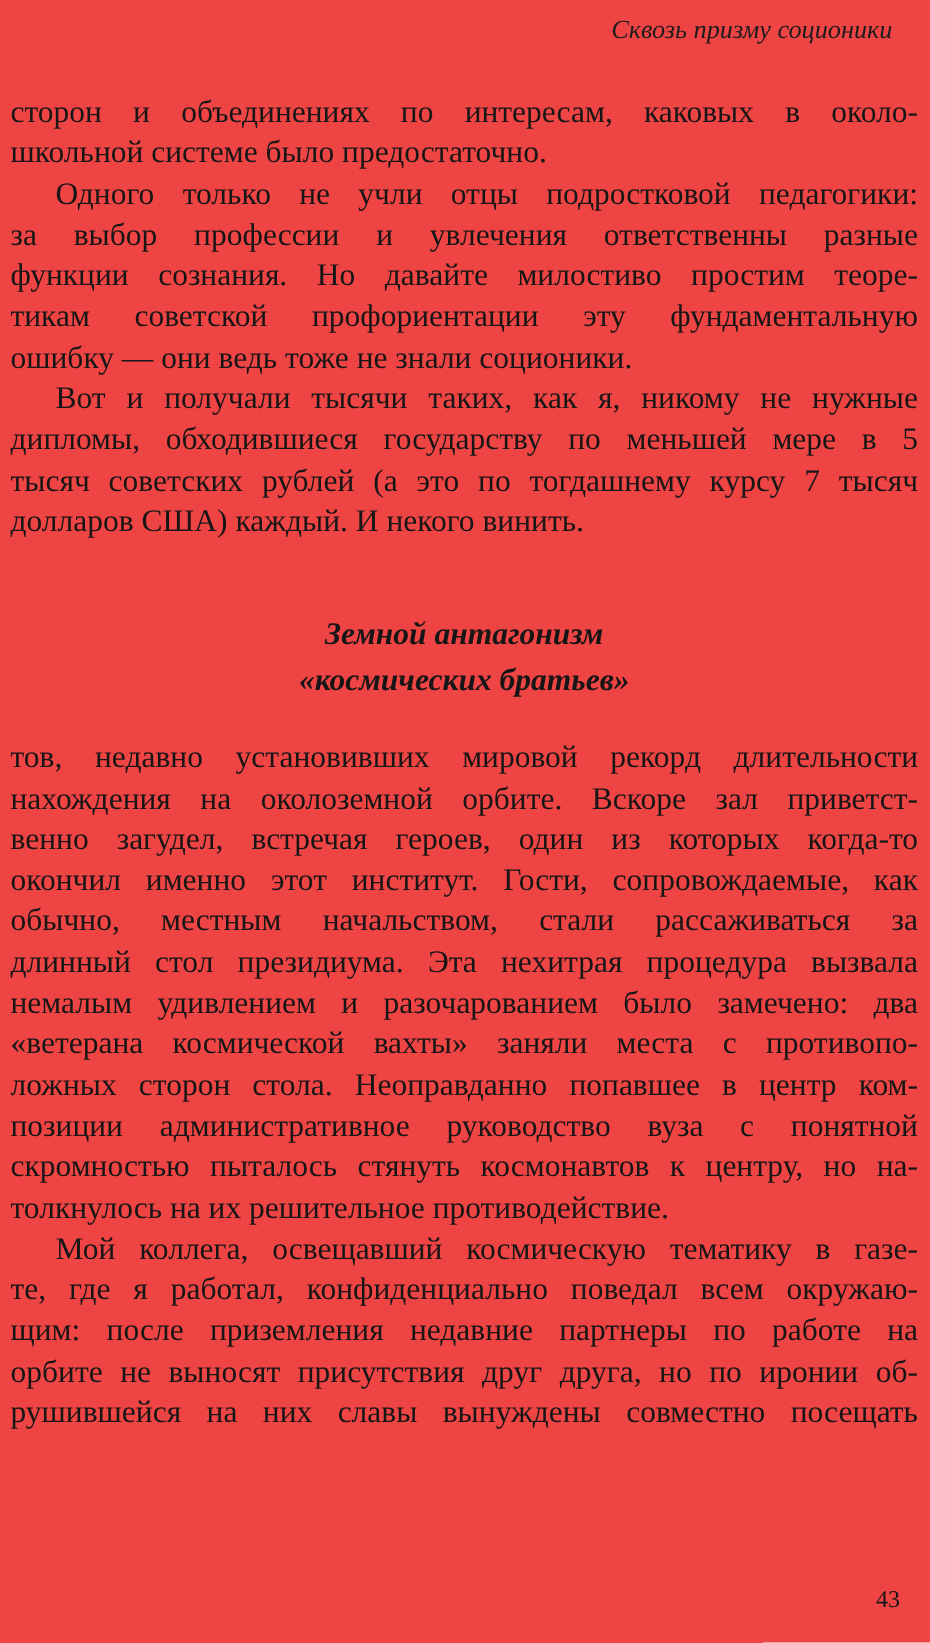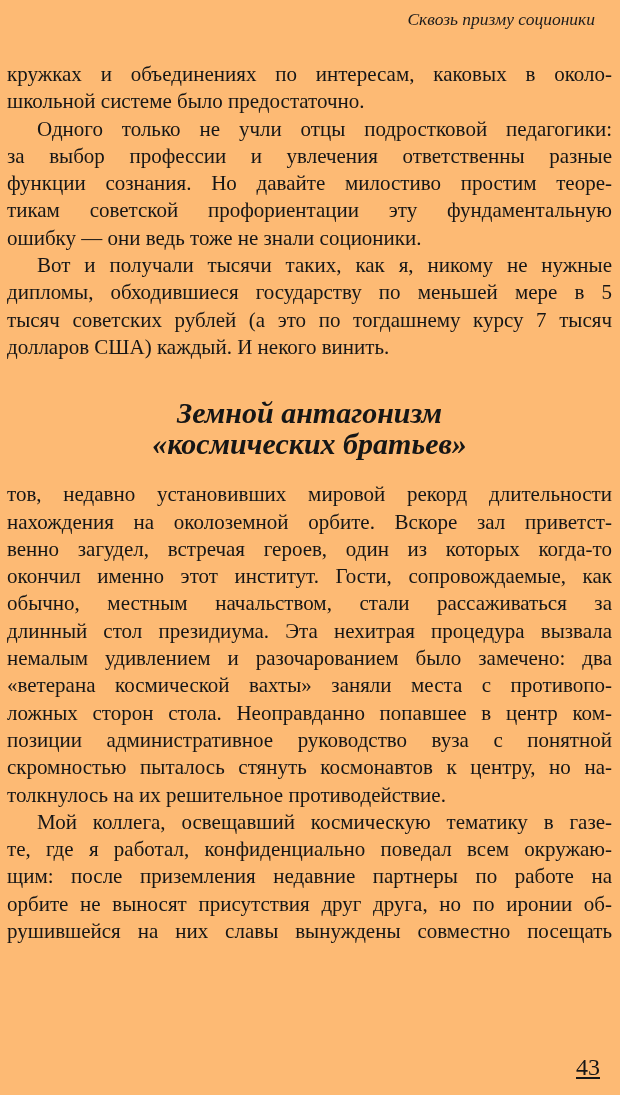--- a/index.html
+++ b/index.html
@@ -1,21 +1,21 @@
 <!DOCTYPE html>
 <html lang="ru"><head>
 <meta charset="utf-8">
 <style>
   html, body { margin: 0; padding: 0; background: #e9e9e9; }
   .page {
     position: relative;
     width: 620px;
     height: 1095px;
     margin: 0 auto;
-    background: #fdba74;
+    background: #ef4444;
     color: #161616;
     font-family: "Liberation Serif", "DejaVu Serif", serif;
     overflow: hidden;
     box-sizing: border-box;
   }
   .running-header {
     padding: 9px 25px 0 0;
     text-align: right;
     font-style: italic;
     font-size: 17.5px;
@@ -30,45 +30,44 @@
   }
   .paragraph { margin: 0; }
   .line {
     text-align: justify;
     text-align-last: justify;
     white-space: normal;
   }
   .line.last { text-align-last: left; }
   .line.indent { text-indent: 30px; }
   .heading {
-    margin: 36px 0 22px 0;
+    margin: 46px 0 22px 0;
     text-align: center;
     font-weight: bold;
     font-style: italic;
-    font-size: 30px;
+    font-size: 21px;
     line-height: 31px;
   }
   .page-number {
     position: absolute;
     right: 20px;
     bottom: 16px;
-    font-size: 24px;
+    font-size: 16px;
     line-height: 24px;
-    text-decoration: underline;
   }
 </style>
 </head>
 <body>
 
 <div class="page">
   <div class="running-header">Сквозь призму соционики</div>
 
   <div class="body-text">
       <div class="paragraph">
-        <div class="line">кружках и объединениях по интересам, каковых в около-</div>
+        <div class="line">сторон и объединениях по интересам, каковых в около-</div>
         <div class="line last">школьной системе было предостаточно.</div>
       </div>
       <div class="paragraph">
         <div class="line indent">Одного только не учли отцы подростковой педагогики:</div>
         <div class="line">за выбор профессии и увлечения ответственны разные</div>
         <div class="line">функции сознания. Но давайте милостиво простим теоре-</div>
         <div class="line">тикам советской профориентации эту фундаментальную</div>
         <div class="line last">ошибку — они ведь тоже не знали соционики.</div>
       </div>
       <div class="paragraph">

